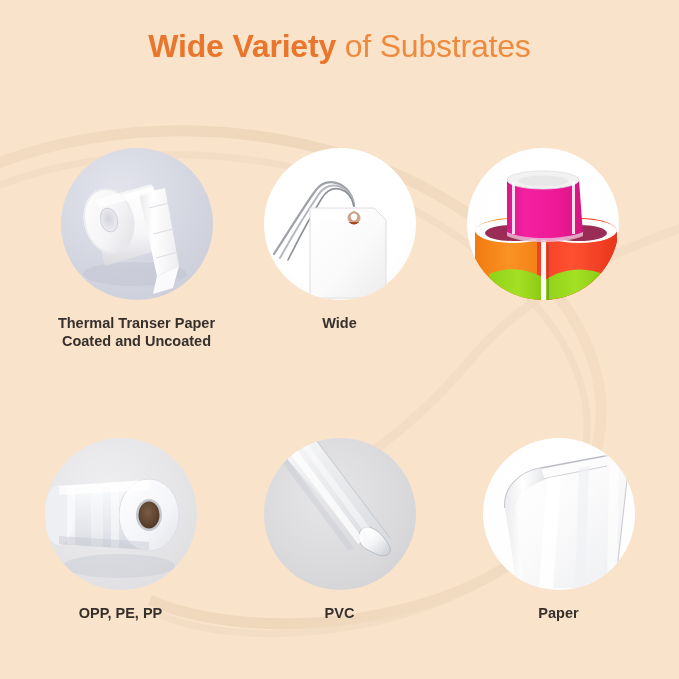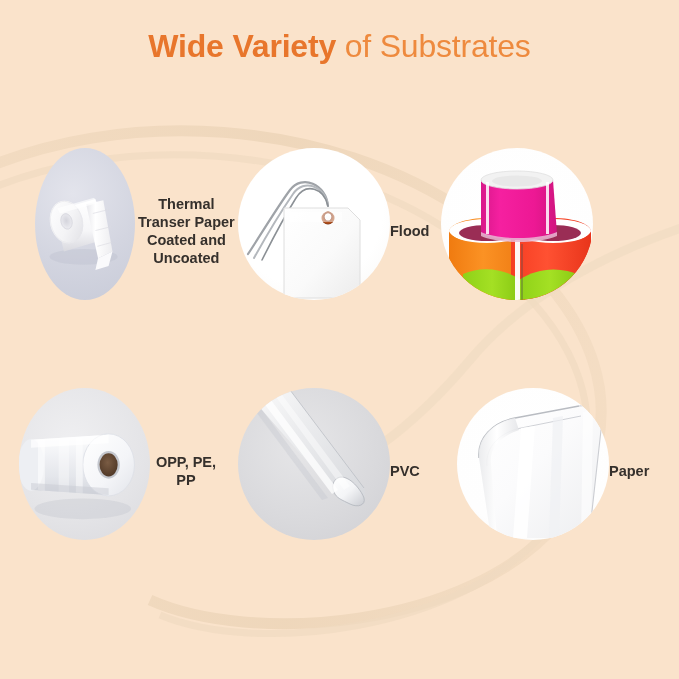--- a/index.html
+++ b/index.html
@@ -58,21 +58,21 @@
   }
   .row {
     display: flex;
     justify-content: center;
     align-items: flex-start;
   }
   .row.row-2 { margin-top: 88px; gap: 16px; }
   .cell {
     width: 203px;
     display: flex;
-    flex-direction: row;
+    flex-direction: column;
     align-items: center;
   }
   .thumb {
     position: relative;
     width: 152px;
     height: 152px;
     border-radius: 50%;
     overflow: hidden;
   }
   .caption {
@@ -202,21 +202,21 @@
 
             <path d="M 46 60 L 110 60 L 122 72 L 122 150 L 46 150 Z" fill="url(#tagFace)"></path>
             <path d="M 46 60 L 110 60 L 122 72 L 122 150 L 46 150 Z" fill="none" stroke="#DEDEDE" stroke-width="1"></path>
 
             <circle cx="90" cy="70" r="6.5" fill="url(#eyelet)"></circle>
             <circle cx="90" cy="70" r="2.6" fill="#FBFBFB"></circle>
 
             <path d="M 52 64 L 104 64 L 104 74 L 52 74 Z" fill="#FFFFFF" opacity="0.5"></path>
           </svg>
         </div>
-        <div class="caption">Flood</div>
+        <div class="caption">Wide</div>
       </div>
 
       <div class="cell">
         <div class="thumb bg-white2">
           <svg viewBox="0 0 152 152">
             <defs>
               <linearGradient id="magGrad" x1="0" y1="0" x2="1" y2="0">
                 <stop offset="0%" stop-color="#D8178A"></stop>
                 <stop offset="25%" stop-color="#F520A0"></stop>
                 <stop offset="70%" stop-color="#ED1894"></stop>

